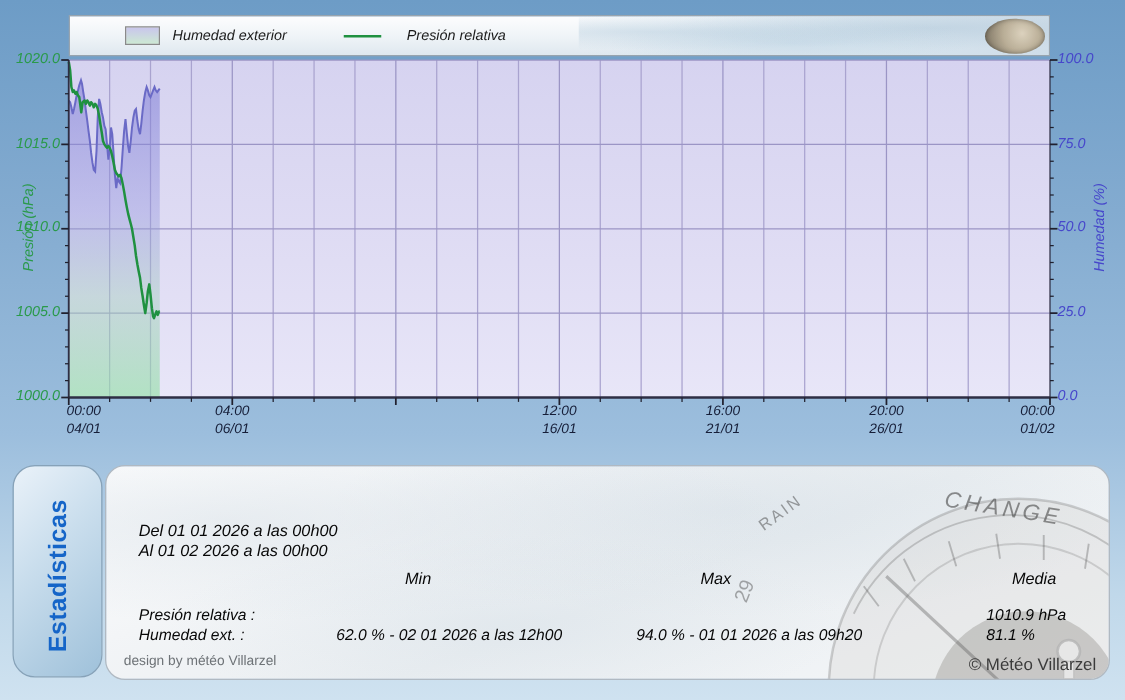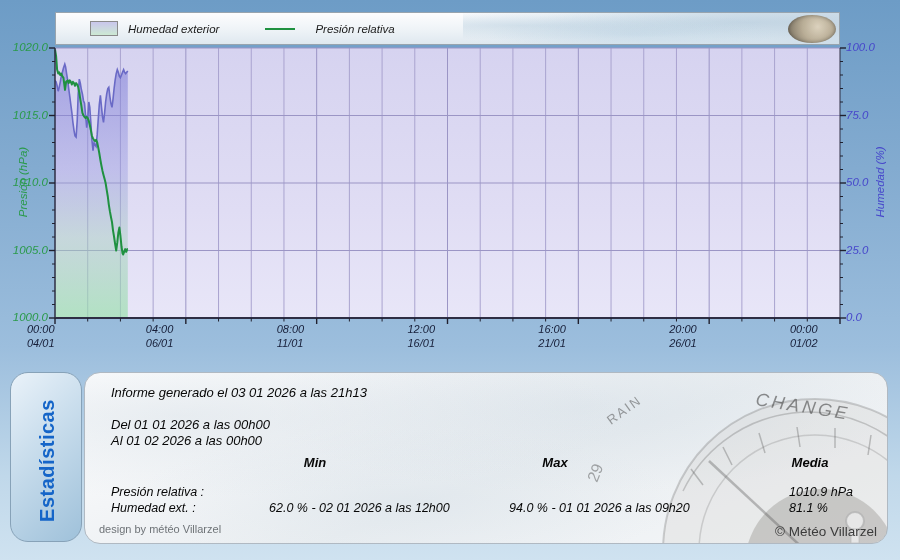--- a/index.html
+++ b/index.html
@@ -12,54 +12,54 @@
        border:1px solid #98a4ae;display:flex;align-items:center;box-sizing:border-box;}
   .strip-photo{position:absolute;right:0;top:0;width:48%;height:100%;pointer-events:none;
        background:
          radial-gradient(ellipse at 15% 40%,rgba(175,200,218,.45),transparent 55%),
          radial-gradient(ellipse at 45% 70%,rgba(190,212,228,.5),transparent 50%),
          radial-gradient(ellipse at 75% 30%,rgba(170,195,214,.45),transparent 55%),
          linear-gradient(90deg,rgba(235,242,247,0) 0%,rgba(214,228,238,.8) 60%,rgba(205,220,232,.9) 100%);}
   .strip-dial{position:absolute;right:3px;top:2px;width:48px;height:28px;border-radius:50%;
        background:radial-gradient(circle at 62% 42%,#ddd2bc 0%,#b8ab92 45%,#6e6453 100%);
        box-shadow:inset 0 0 4px rgba(0,0,0,.4);opacity:.95;}
-  .legend-items{position:relative;display:flex;align-items:center;padding-left:34px;gap:10px;z-index:2;}
+  .legend-items{position:relative;display:flex;align-items:center;padding-left:44px;gap:10px;z-index:2;}
   .swatch{width:26px;height:13px;border:1px solid #8a8a8a;
        background:linear-gradient(180deg,#c9c6ec 0%,#cde9d3 100%);}
   .legend-label{font-style:italic;font-size:11.5px;color:#1a1a1a;margin-right:36px;}
   .legend-line{width:30px;height:0;border-top:2px solid #1f9140;margin-right:10px;}
   
   #plot-wrap{position:absolute;left:55px;top:48px;width:785px;height:270px;}
   #plot-svg{overflow:visible;display:block;}
   .ylab-left{position:absolute;left:0;width:48px;text-align:right;font-style:italic;
        font-size:11.5px;color:#2a9a4a;}
   .ylab-right{position:absolute;left:846px;width:48px;text-align:left;font-style:italic;
        font-size:11.5px;color:#4747cb;}
   .ytitle-left{position:absolute;left:-37px;top:176px;width:120px;text-align:center;
        font-style:italic;font-size:11.5px;color:#2a9a4a;transform:rotate(-90deg);}
   .ytitle-right{position:absolute;left:820px;top:176px;width:120px;text-align:center;
        font-style:italic;font-size:11.5px;color:#4747cb;transform:rotate(-90deg);}
-  .xlab{position:absolute;top:322px;width:80px;text-align:left;font-style:italic;
+  .xlab{position:absolute;top:322px;width:80px;text-align:center;font-style:italic;
        font-size:11px;color:#161e38;line-height:14px;}
   
   .stats-tab{position:absolute;left:10px;top:372px;width:72px;height:170px;border-radius:18px;
        background:linear-gradient(135deg,#eaf2f9 0%,#cadeed 40%,#9fc1da 100%);
        border:1px solid #87a2b8;box-sizing:border-box;}
   .stats-tab span{position:absolute;left:-49px;top:76px;width:170px;text-align:center;
        transform:rotate(-90deg);font-size:20px;font-weight:bold;color:#1565c8;letter-spacing:.5px;}
   .stats-card{position:absolute;left:84px;top:372px;width:804px;height:172px;border-radius:16px;
        border:1px solid #b0b9c2;box-sizing:border-box;overflow:hidden;
        background:
          radial-gradient(ellipse at 12% 25%,rgba(200,212,222,.35),transparent 45%),
          radial-gradient(ellipse at 40% 75%,rgba(205,218,228,.3),transparent 40%),
          radial-gradient(ellipse at 62% 20%,rgba(195,210,222,.3),transparent 45%),
          linear-gradient(160deg,#ffffff 0%,#f3f5f7 30%,#eaeef1 55%,#f5f7f9 100%);}
   .stats-card .txt{position:absolute;font-style:italic;font-size:13px;color:#070707;white-space:nowrap;z-index:3;}
   .stats-card .cell{position:absolute;font-style:italic;font-size:12.5px;color:#070707;white-space:nowrap;z-index:3;}
-  .col-head{position:absolute;font-style:italic;font-size:13px;color:#070707;text-align:center;z-index:3;font-weight:bold;}
+  .col-head{position:absolute;font-style:italic;font-size:13px;color:#070707;text-align:right;z-index:3;}
   .design-credit{position:absolute;left:14px;top:150px;font-size:11px;color:#6e7377;z-index:3;}
   .copyright{position:absolute;right:10px;bottom:4px;font-size:13.5px;color:#3b3b3b;z-index:3;}
   .baro-decor{position:absolute;right:0;top:0;z-index:1;pointer-events:none;}
 </style>
 </head>
 <body>
 
 <div id="app">
 
   <div class="legend-strip">
@@ -214,24 +214,20 @@
   </div>
 
   <div class="xlab" style="left:27px">
       <div>00:00</div>
       <div>04/01</div>
     </div>
   <div class="xlab" style="left:145.8px">
       <div>04:00</div>
       <div>06/01</div>
     </div>
-  <div class="xlab" style="left:276.7px">
-      <div>08:00</div>
-      <div>11/01</div>
-    </div>
   <div class="xlab" style="left:407.5px">
       <div>12:00</div>
       <div>16/01</div>
     </div>
   <div class="xlab" style="left:538.3px">
       <div>16:00</div>
       <div>21/01</div>
     </div>
   <div class="xlab" style="left:669.2px">
       <div>20:00</div>
@@ -261,21 +257,20 @@
           <line x1="284" y1="62" x2="281" y2="82"></line>
       </g>
       <line x1="234" y1="192" x2="122" y2="88" stroke="rgba(80,80,80,0.35)" stroke-width="2.5"></line>
       <text x="168" y="32" font-size="18" font-style="italic" letter-spacing="3" fill="rgba(70,70,70,0.60)" transform="rotate(9 168 32)">CHANGE</text>
       <text x="24" y="52" font-size="13" letter-spacing="2" fill="rgba(70,70,70,0.50)" transform="rotate(-36 24 52)">RAIN</text>
       <text x="10" y="110" font-size="16" fill="rgba(70,70,70,0.45)" transform="rotate(-68 10 110)">29</text>
       <circle cx="268" cy="148" r="9" fill="rgba(242,242,242,0.75)" stroke="rgba(180,180,180,0.8)" stroke-width="2"></circle>
       <rect x="264" y="156" width="8" height="14" fill="rgba(238,238,238,0.8)" stroke="rgba(185,185,185,0.7)"></rect>
     </svg>
 
-    <div class="txt" style="left:26px;top:12px">Informe generado el 03 01 2026 a las 21h13</div>
     <div class="txt" style="left:26px;top:44px">Del 01 01 2026 a las 00h00</div>
     <div class="txt" style="left:26px;top:60px">Al 01 02 2026 a las 00h00</div>
 
     <div class="col-head" style="left:200px;top:82px;width:60px">Min</div>
     <div class="col-head" style="left:440px;top:82px;width:60px">Max</div>
     <div class="col-head" style="left:690px;top:82px;width:70px">Media</div>
 
     <div class="cell" style="left:26px;top:112px">Presión relativa :</div>
     <div class="cell" style="left:704px;top:112px">1010.9 hPa</div>
 

